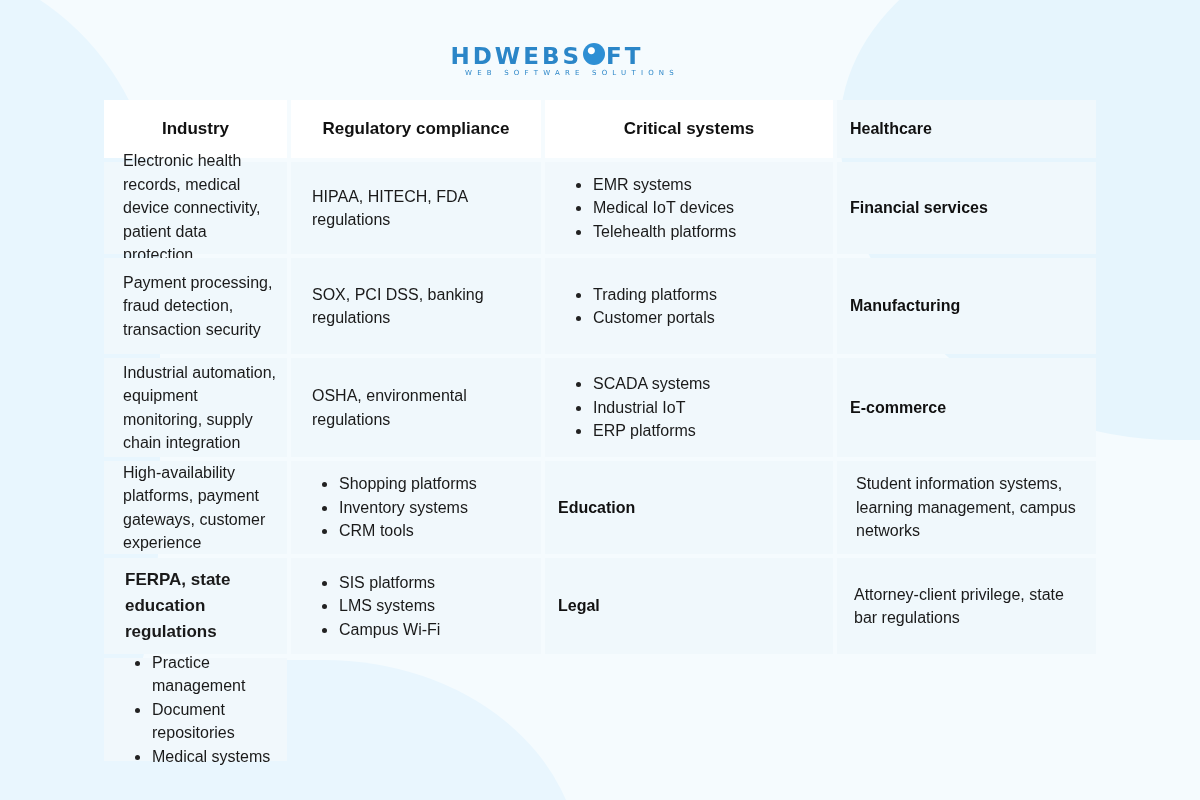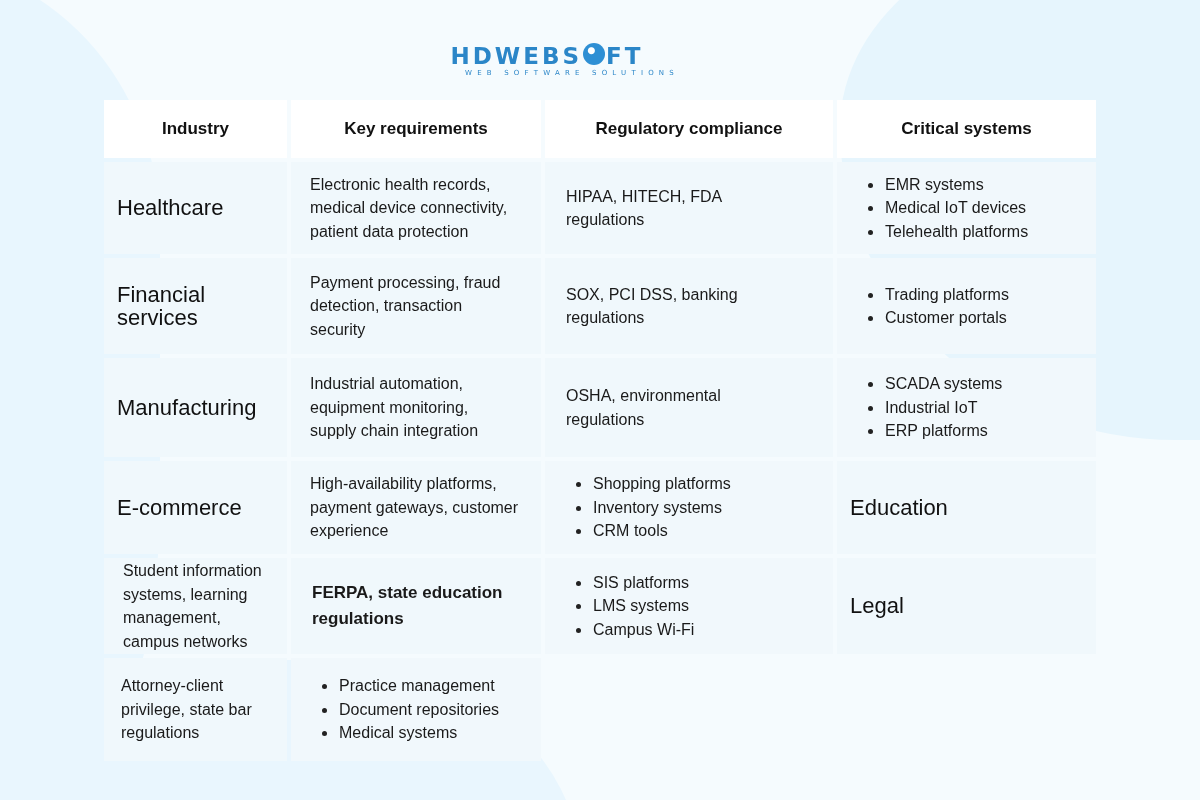--- a/index.html
+++ b/index.html
@@ -55,21 +55,21 @@
       column-gap: 4px; row-gap: 4px;
     }
     .cell {
       background: #f0f8fc; display: flex; align-items: center;
       font-size: 16px; line-height: 23.5px; color: #1a1a1a;
     }
     .cell.head {
       background: #ffffff; justify-content: center;
       font-weight: bold; font-size: 17px; color: #111;
     }
-    .cell.industry { font-weight: normal; font-size: 22px; padding-left: 13px; color: #111; }
+    .cell.industry { font-weight: bold; font-size: 16px; padding-left: 13px; color: #111; }
     .cell.req { padding-left: 19px; padding-right: 6px; }
     .cell.reg { padding-left: 21px; padding-right: 10px; }
     .cell.sys { padding-left: 28px; background: #f1f8fc; }
     .cell.legal-req { padding-left: 15px; }
     .cell.legal-reg { padding-left: 17px; }
     .cell.big { font-size: 17px; line-height: 26px; font-weight: bold; }
 
     ul.sys-list { list-style: none; }
     ul.sys-list li { position: relative; padding-left: 20px; }
     ul.sys-list li::before {
@@ -89,21 +89,20 @@
     <span>HDWEBS</span>
       <span class="logo-globe"></span>
       <span>FT</span>
   </span>
   <span class="logo-sub">WEB SOFTWARE SOLUTIONS</span>
 </div>
 
 <div class="grid">
 
   <div class="cell head">Industry</div>
-  <div class="cell head">Key requirements</div>
   <div class="cell head">Regulatory compliance</div>
   <div class="cell head">Critical systems</div>
 
   <div class="cell industry">Healthcare</div>
   <div class="cell req">
       <span>Electronic health records, medical device connectivity, patient data protection</span>
     </div>
   <div class="cell reg">
       <span style="display:block;max-width:170px">HIPAA, HITECH, FDA regulations</span>
     </div>

